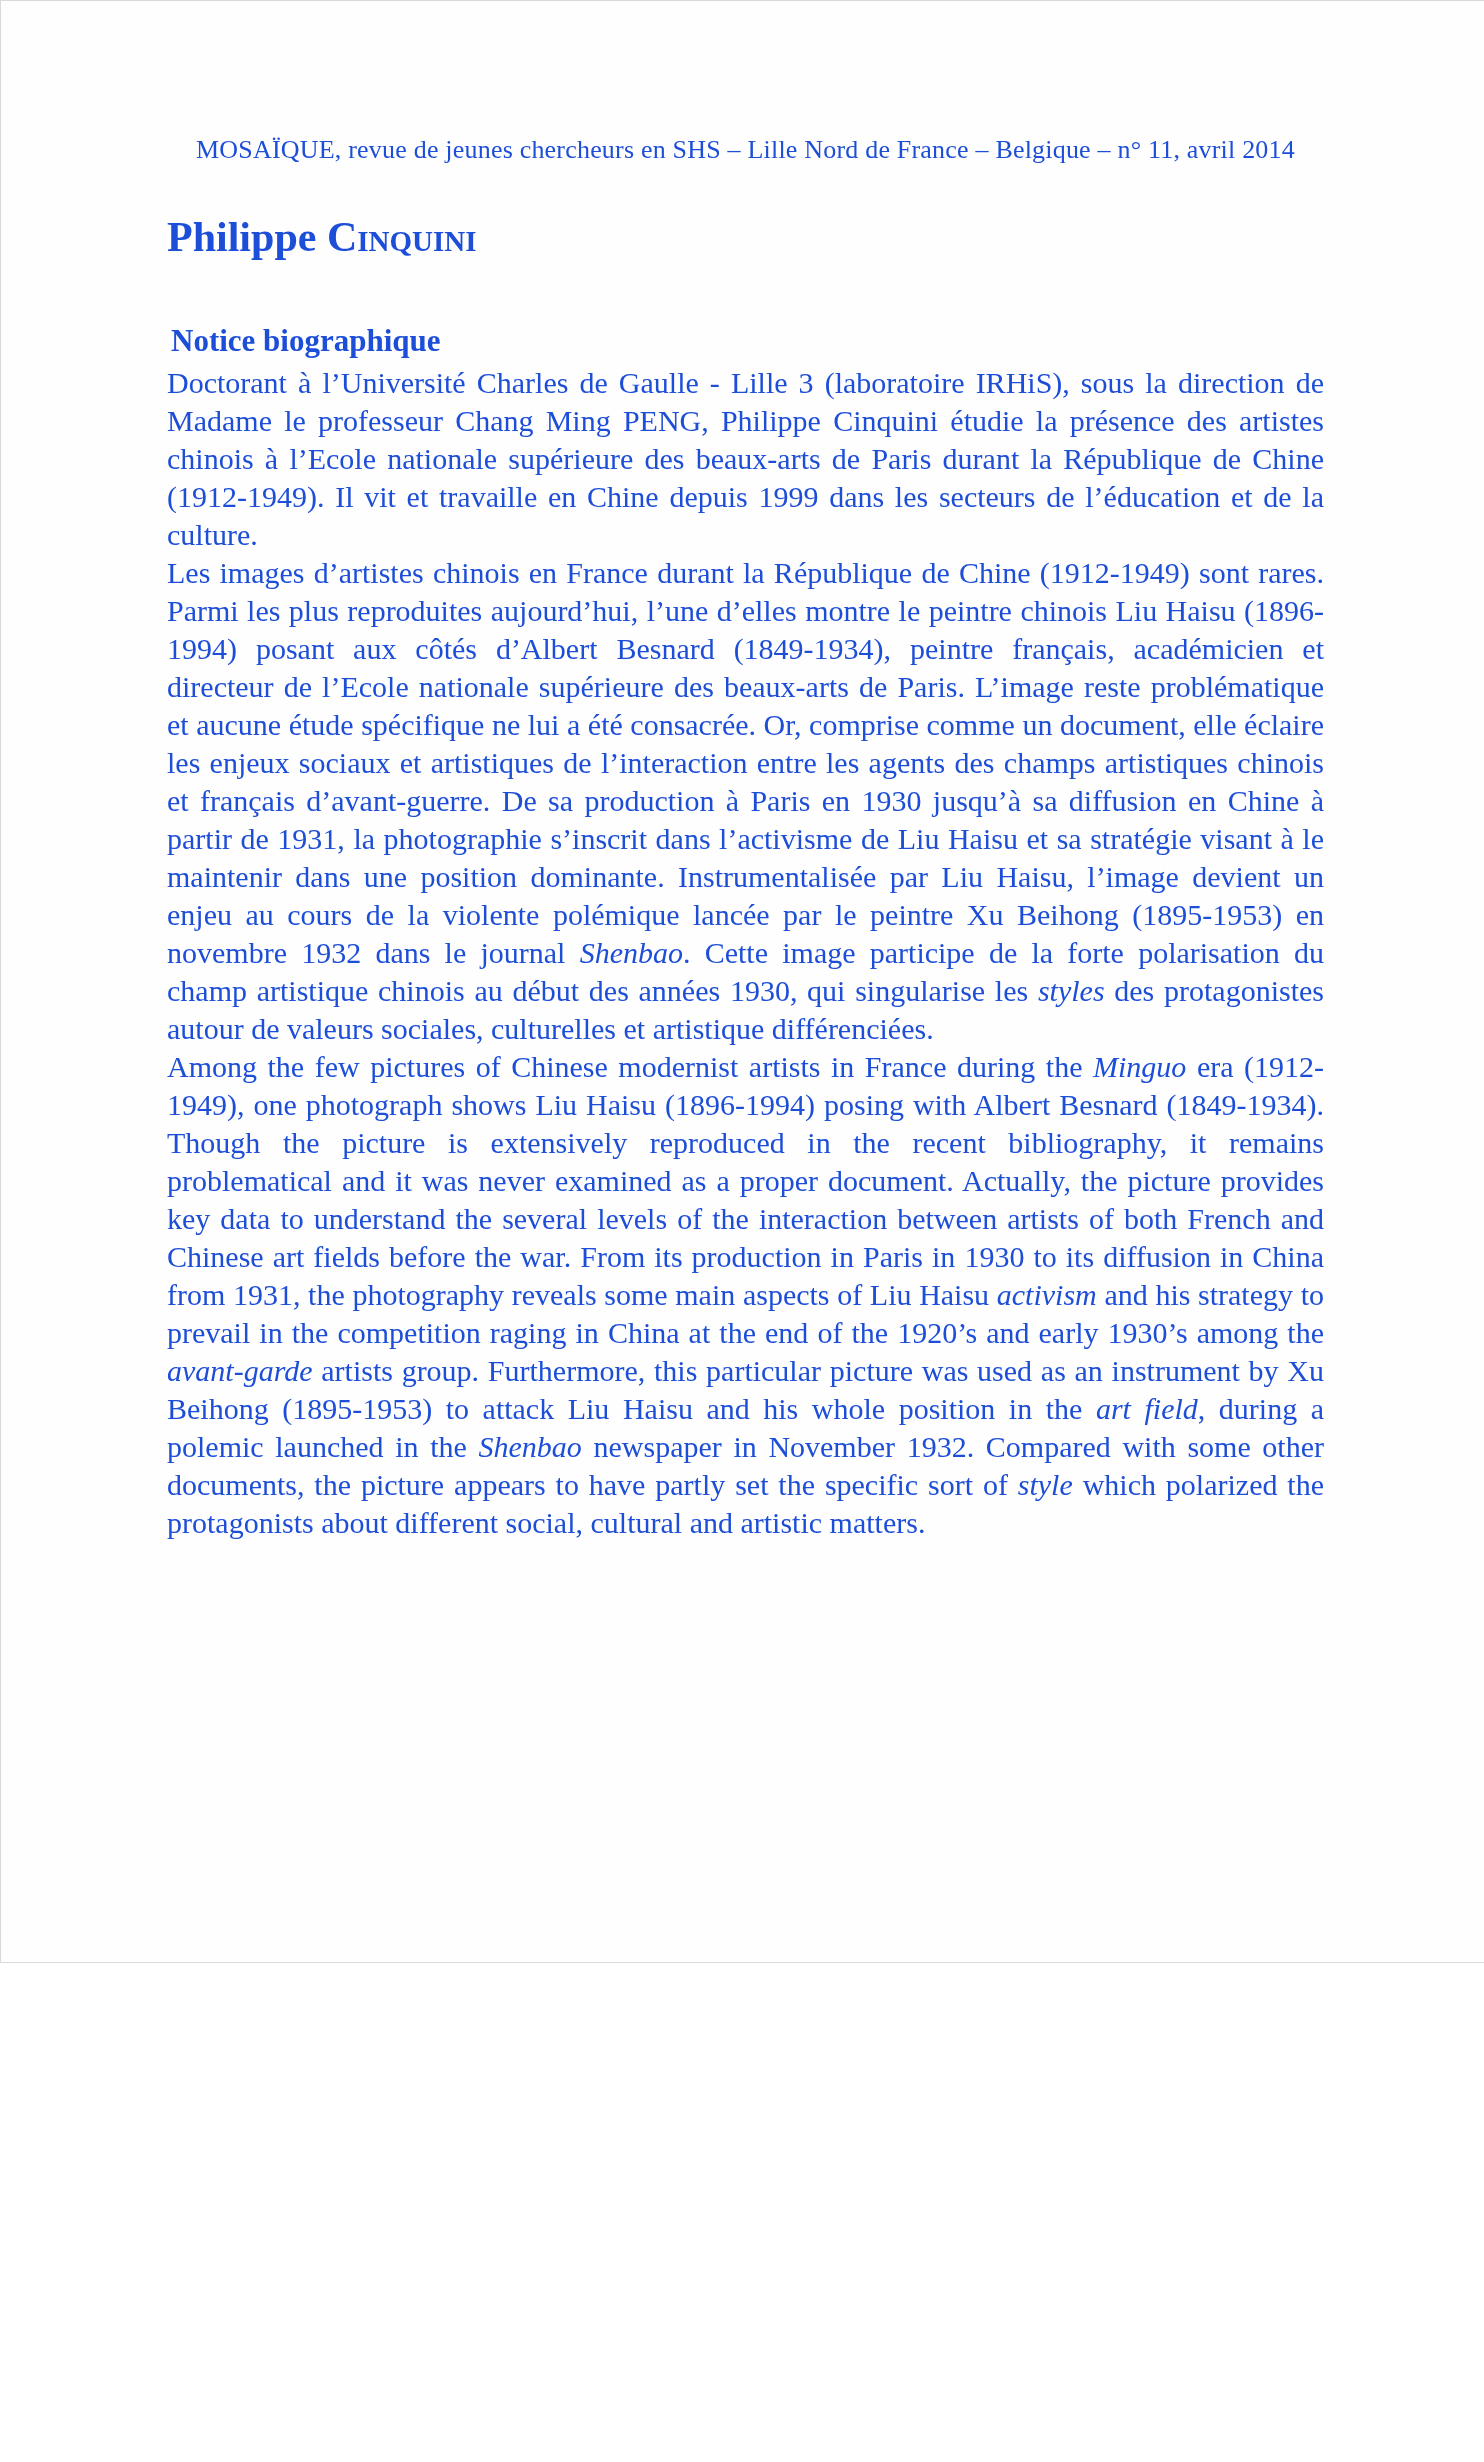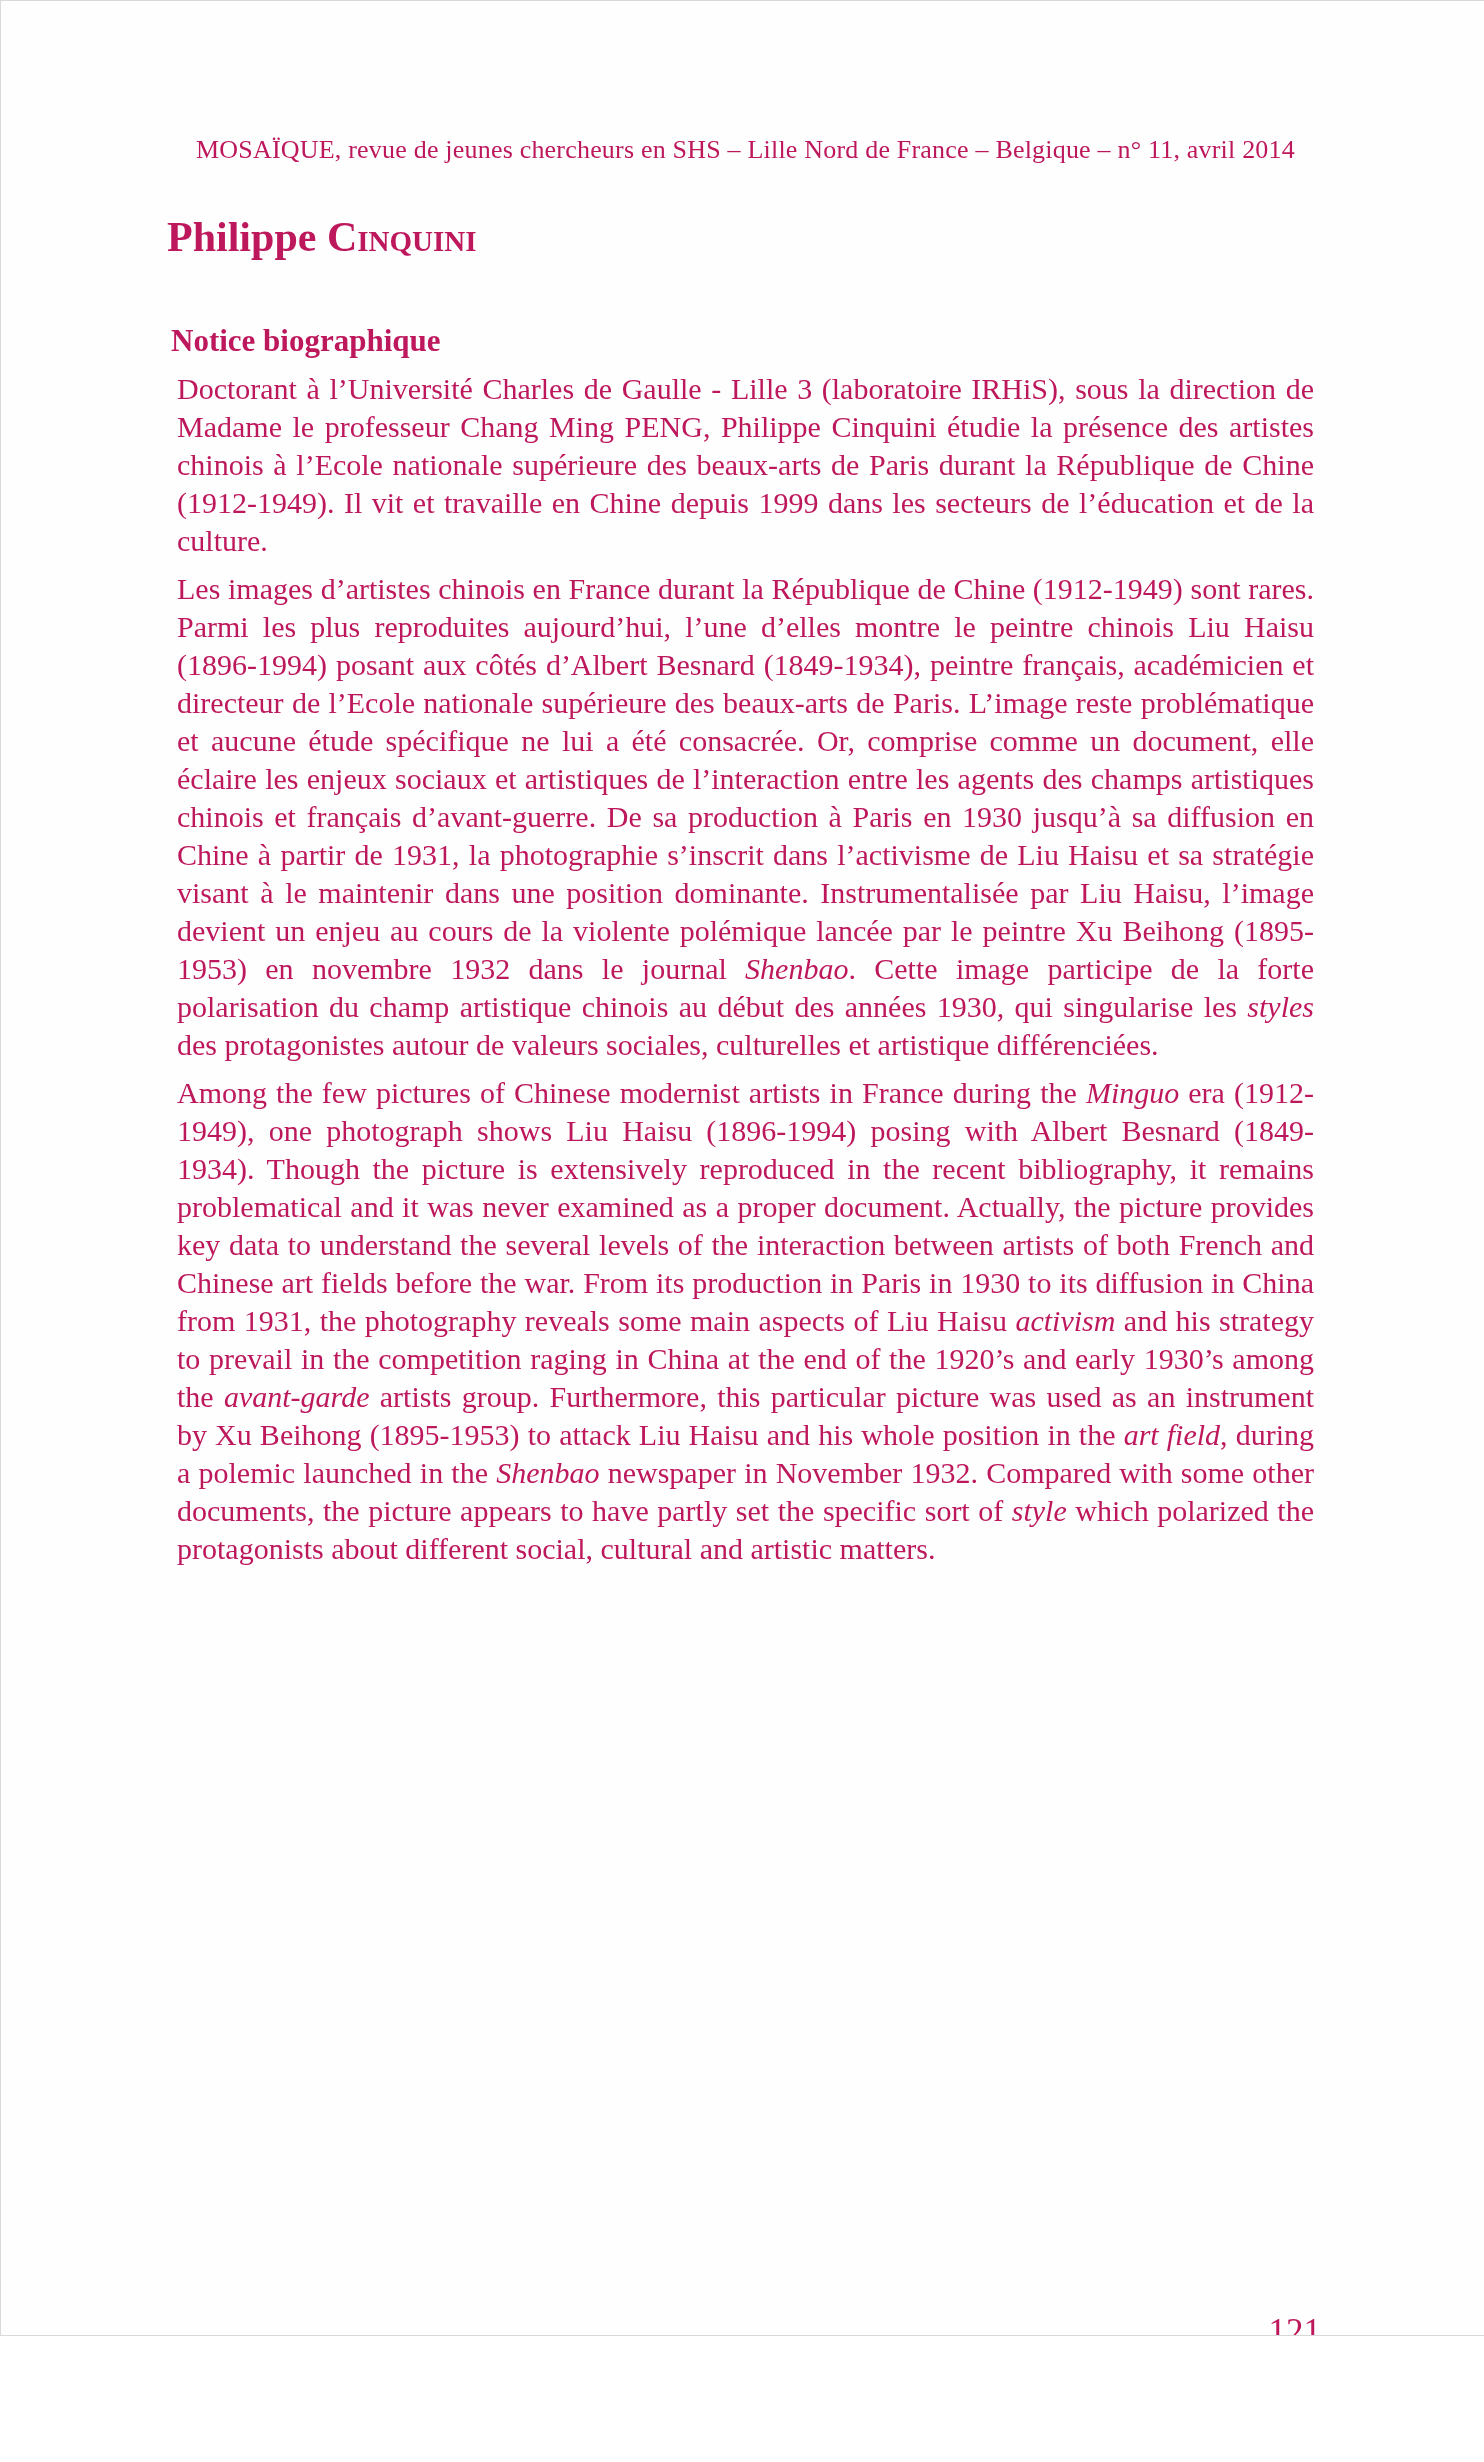--- a/index.html
+++ b/index.html
@@ -3,26 +3,26 @@
 <meta charset="utf-8">
 <style>
   html, body {
     margin: 0;
     padding: 0;
     background: #ffffff;
   }
   .page {
     position: relative;
     width: 1485px;
-    height: 2336px;
+    height: 1963px;
     background: #fefefe;
     box-sizing: border-box;
     border: 0.9px solid #d9d9d9;
     font-family: "Liberation Serif", "DejaVu Serif", serif;
-    color: #be185d;
+    color: #1d4ed8;
     overflow: hidden;
   }
   .content {
     margin-left: 166px;
     margin-right: 160px; 
   }
   .running-header {
     padding-top: 133px;
     text-align: center;
     font-size: 26px;
@@ -56,21 +56,21 @@
     margin: 4px;
     margin-top: 38px;
     font-size: 31px;
     font-weight: bold;
     line-height: 38px;
   }
   .section-heading.first {
     margin-top: 59px;
   }
   .para {
-    margin: 10px;
+    margin: 0;
     font-size: 30px;
     line-height: 38px;
     text-align: justify;
     text-justify: inter-word;
   }
   .page-number {
     position: absolute;
     right: 163px;
     top: 2311px;
     font-size: 35px;

